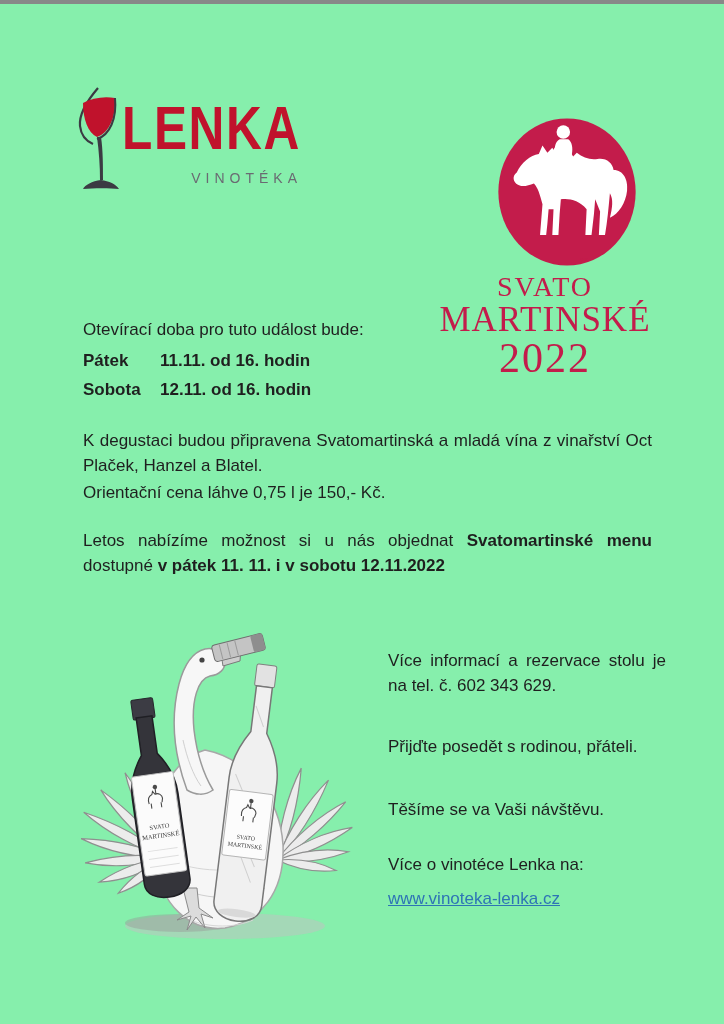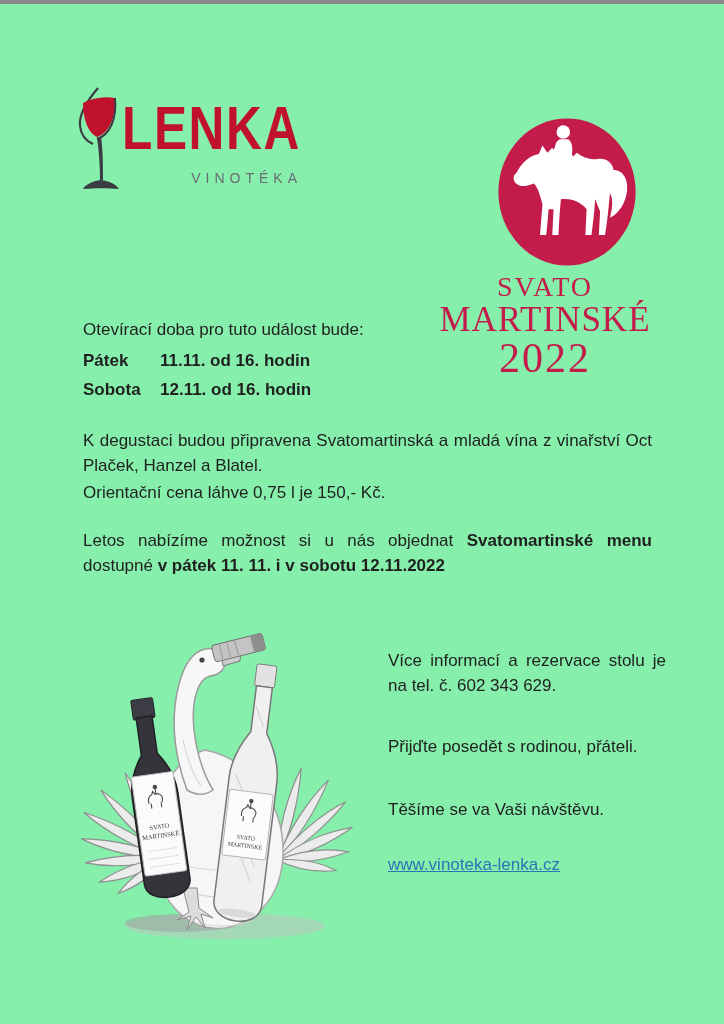--- a/index.html
+++ b/index.html
@@ -171,16 +171,17 @@
       <text class="lbl-text" x="0" y="44" font-size="6" text-anchor="middle">SVATO</text>
       <text class="lbl-text" x="0" y="52" font-size="6" text-anchor="middle">MARTINSKÉ</text>
       <ellipse cx="0" cy="118" rx="19" ry="4" fill="#d9d9d9"></ellipse>
     </g>
   </svg>
 
   <div class="abs right-col">
     <p class="rc-info">Více informací a rezervace stolu je na tel. č. 602 343 629.</p>
     <p class="rc-invite">Přijďte posedět s rodinou, přáteli.</p>
     <p class="rc-visit">Těšíme se va Vaši návštěvu.</p>
+    <p class="rc-more">Více o vinotéce Lenka na:</p>
     <p><a class="rc-link">www.vinoteka-lenka.cz</a></p>
   </div>
 
 </div>
 
 </body></html>

